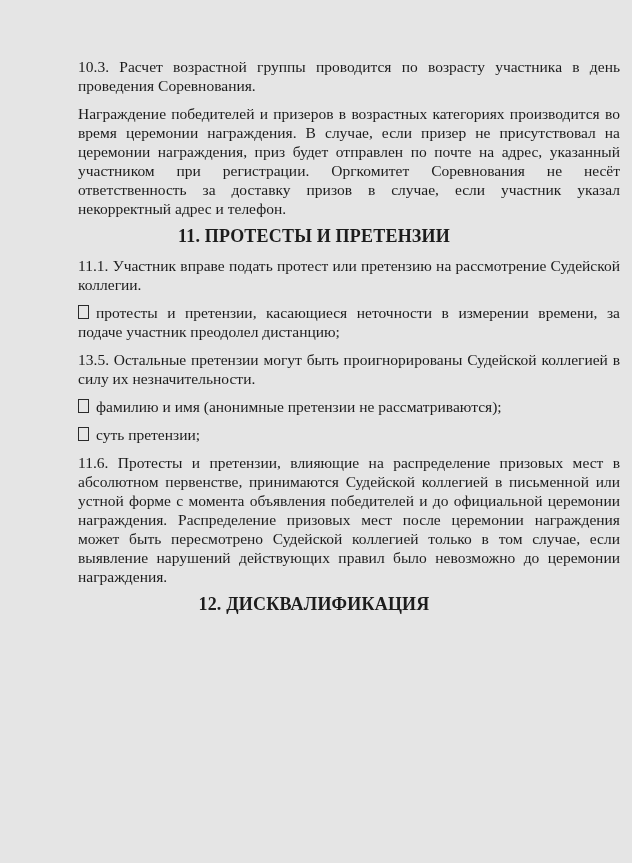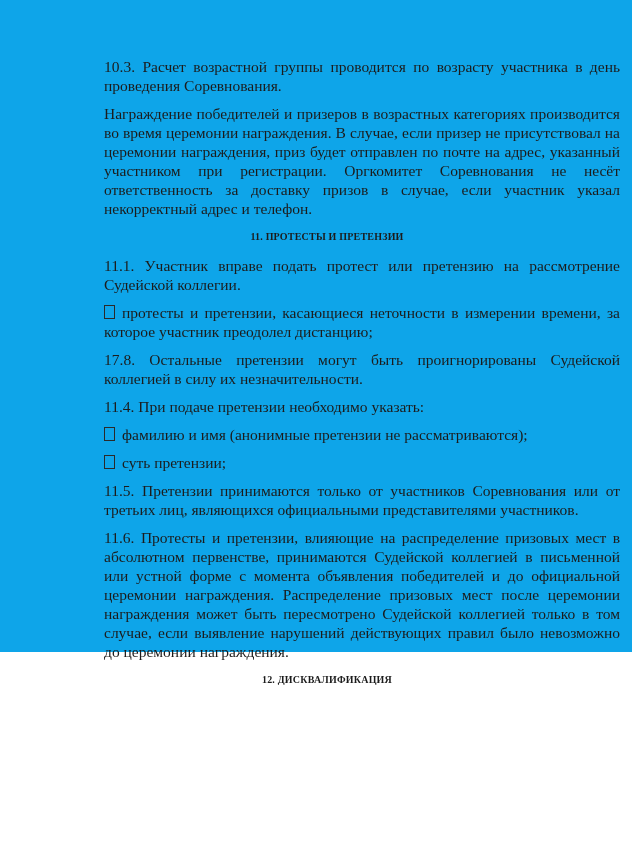--- a/index.html
+++ b/index.html
@@ -10,34 +10,34 @@
   body {
     width: 632px;
     height: 863px;
     overflow: hidden;
     font-family: "Liberation Serif", "DejaVu Serif", serif;
     color: #1c1c1c;
   }
   .doc {
     box-sizing: border-box;
     width: 632px;
-    height: 652px;
-    padding: 57px 12px 0 104px;
-    background: #0ea5e9;
+    height: 863px;
+    padding: 57px 12px 0 78px;
+    background: #e5e5e5;
   }
   p.para {
     margin: 0 0 9px 0;
     font-size: 15.5px;
     line-height: 19px;
     text-align: justify;
     text-justify: inter-word;
   }
   p.head {
     margin: 3px 70px 10px 0;
-    font-size: 10px;
+    font-size: 18px;
     line-height: 19px;
     text-align: center;
     font-weight: bold;
     letter-spacing: 0.2px;
   }
   .tofu {
     display: inline-block;
     width: 9px;
     height: 12px;
     border: 1.2px solid #2a2a2a;
@@ -53,31 +53,29 @@
   <p class="para">10.3. Расчет возрастной группы проводится по возрасту участника в день проведения Соревнования.</p>
 
   <p class="para">Награждение победителей и призеров в возрастных категориях производится во время церемонии награждения. В случае, если призер не присутствовал на церемонии награждения, приз будет отправлен по почте на адрес, указанный участником при регистрации. Оргкомитет Соревнования не несёт ответственность за доставку призов в случае, если участник указал некорректный адрес и телефон.</p>
 
   <p class="head">11. ПРОТЕСТЫ И ПРЕТЕНЗИИ</p>
 
   <p class="para">11.1. Участник вправе подать протест или претензию на рассмотрение Судейской коллегии.</p>
 
 
 
-  <p class="para"><span class="tofu"></span><span>протесты и претензии, касающиеся неточности в измерении времени, за которое участник преодолел дистанцию;</span></p>
+  <p class="para"><span class="tofu"></span><span>протесты и претензии, касающиеся неточности в измерении времени, за подаче участник преодолел дистанцию;</span></p>
 
 
-  <p class="para">17.8. Остальные претензии могут быть проигнорированы Судейской коллегией в силу их незначительности.</p>
+  <p class="para">13.5. Остальные претензии могут быть проигнорированы Судейской коллегией в силу их незначительности.</p>
 
-  <p class="para">11.4. При подаче претензии необходимо указать:</p>
 
   <p class="para"><span class="tofu"></span><span>фамилию и имя (анонимные претензии не рассматриваются);</span></p>
 
   <p class="para"><span class="tofu"></span><span>суть претензии;</span></p>
 
 
-  <p class="para">11.5. Претензии принимаются только от участников Соревнования или от третьих лиц, являющихся официальными представителями участников.</p>
 
   <p class="para">11.6. Протесты и претензии, влияющие на распределение призовых мест в абсолютном первенстве, принимаются Судейской коллегией в письменной или устной форме с момента объявления победителей и до официальной церемонии награждения. Распределение призовых мест после церемонии награждения может быть пересмотрено Судейской коллегией только в том случае, если выявление нарушений действующих правил было невозможно до церемонии награждения.</p>
 
   <p class="head">12. ДИСКВАЛИФИКАЦИЯ</p>
 
 </main>
 
 </body></html>

